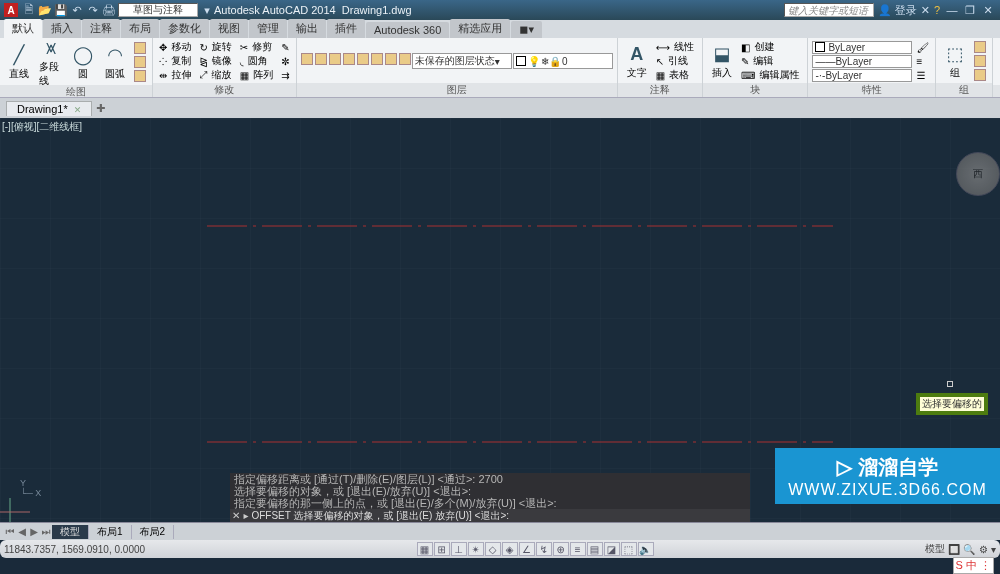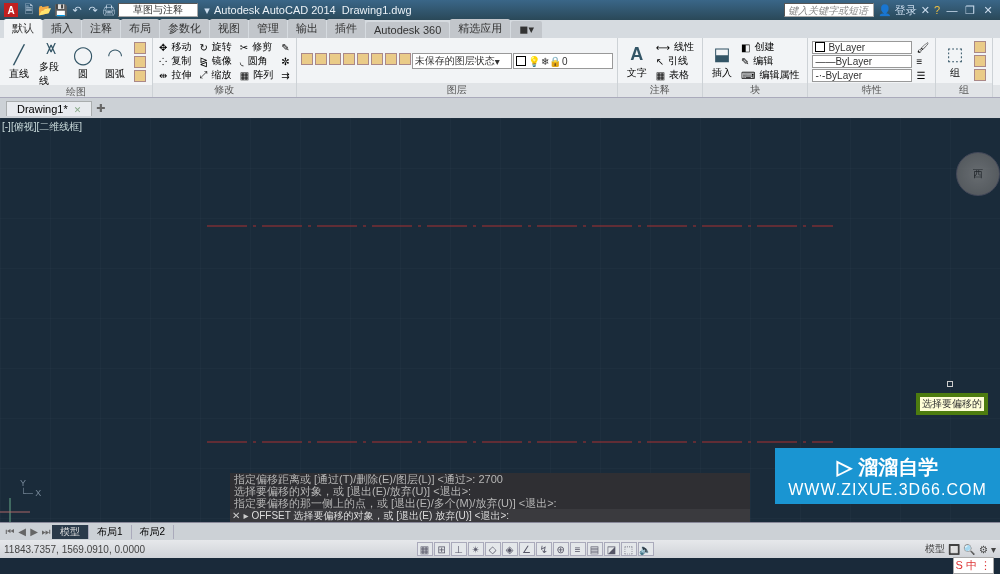--- a/index.html
+++ b/index.html
@@ -56,21 +56,21 @@
     .cmd-line input { flex: 1; background: transparent; border: none; color: #ddd; font-size: 10px; outline: none; }
     
     
     .layout-tabs { height: 18px; background: #ccd1d6; display: flex; align-items: center; padding: 0 4px; font-size: 10px; gap: 0; border-top:1px solid #889;}
     .lt-nav { display: flex; gap: 0; }
     .lt-nav span { width: 12px; text-align: center; cursor: pointer; color: #666; }
     .layout-tab { padding: 0 8px; border-right: 1px solid #aab; cursor: pointer; }
     .layout-tab.active { background: #2a3a4a; color: #ddd; }
     
     
-    .status { height: 18px; background: linear-gradient(#e6e8eb, #d0d3d8); display: flex; align-items: center; font-size: 10px; padding: 0 4px; color: #444; justify-content: space-between; }
+    .status { height: 18px; background: linear-gradient(#e6e8eb, #d0d3d8); display: flex; align-items: center; font-size: 10px; padding: 0 4px; color: #444; justify-content: space-between; border-radius: 6px; }
     .status .left { display: flex; align-items: center; }
     .status .mid { display: flex; gap: 1px; }
     .status .mid span { width: 16px; height: 14px; border: 1px solid #aab; background: #e4e7ea; display: inline-flex; align-items: center; justify-content: center; cursor: pointer; color:#556;}
     .status .right { display: flex; align-items: center; gap: 3px; }
     
     
     .watermark { position: absolute; right: 0; bottom: 18px; width: 225px; height: 56px; background: #1a95d2; color: #fff; display: flex; align-items: center; justify-content: center; font-size: 16px; flex-direction: column; }
     .watermark .wm-top { display: flex; align-items: center; gap: 6px; font-size: 20px; font-weight: bold;}
     .watermark .wm-bot { font-size: 16px; letter-spacing: 1px; }
     .ime { position: absolute; right: 6px; bottom: 0px; background: #fff; border: 1px solid #aaa; padding: 0 2px; font-size: 11px; color: #d33; display: flex; align-items: center; gap: 2px;}

